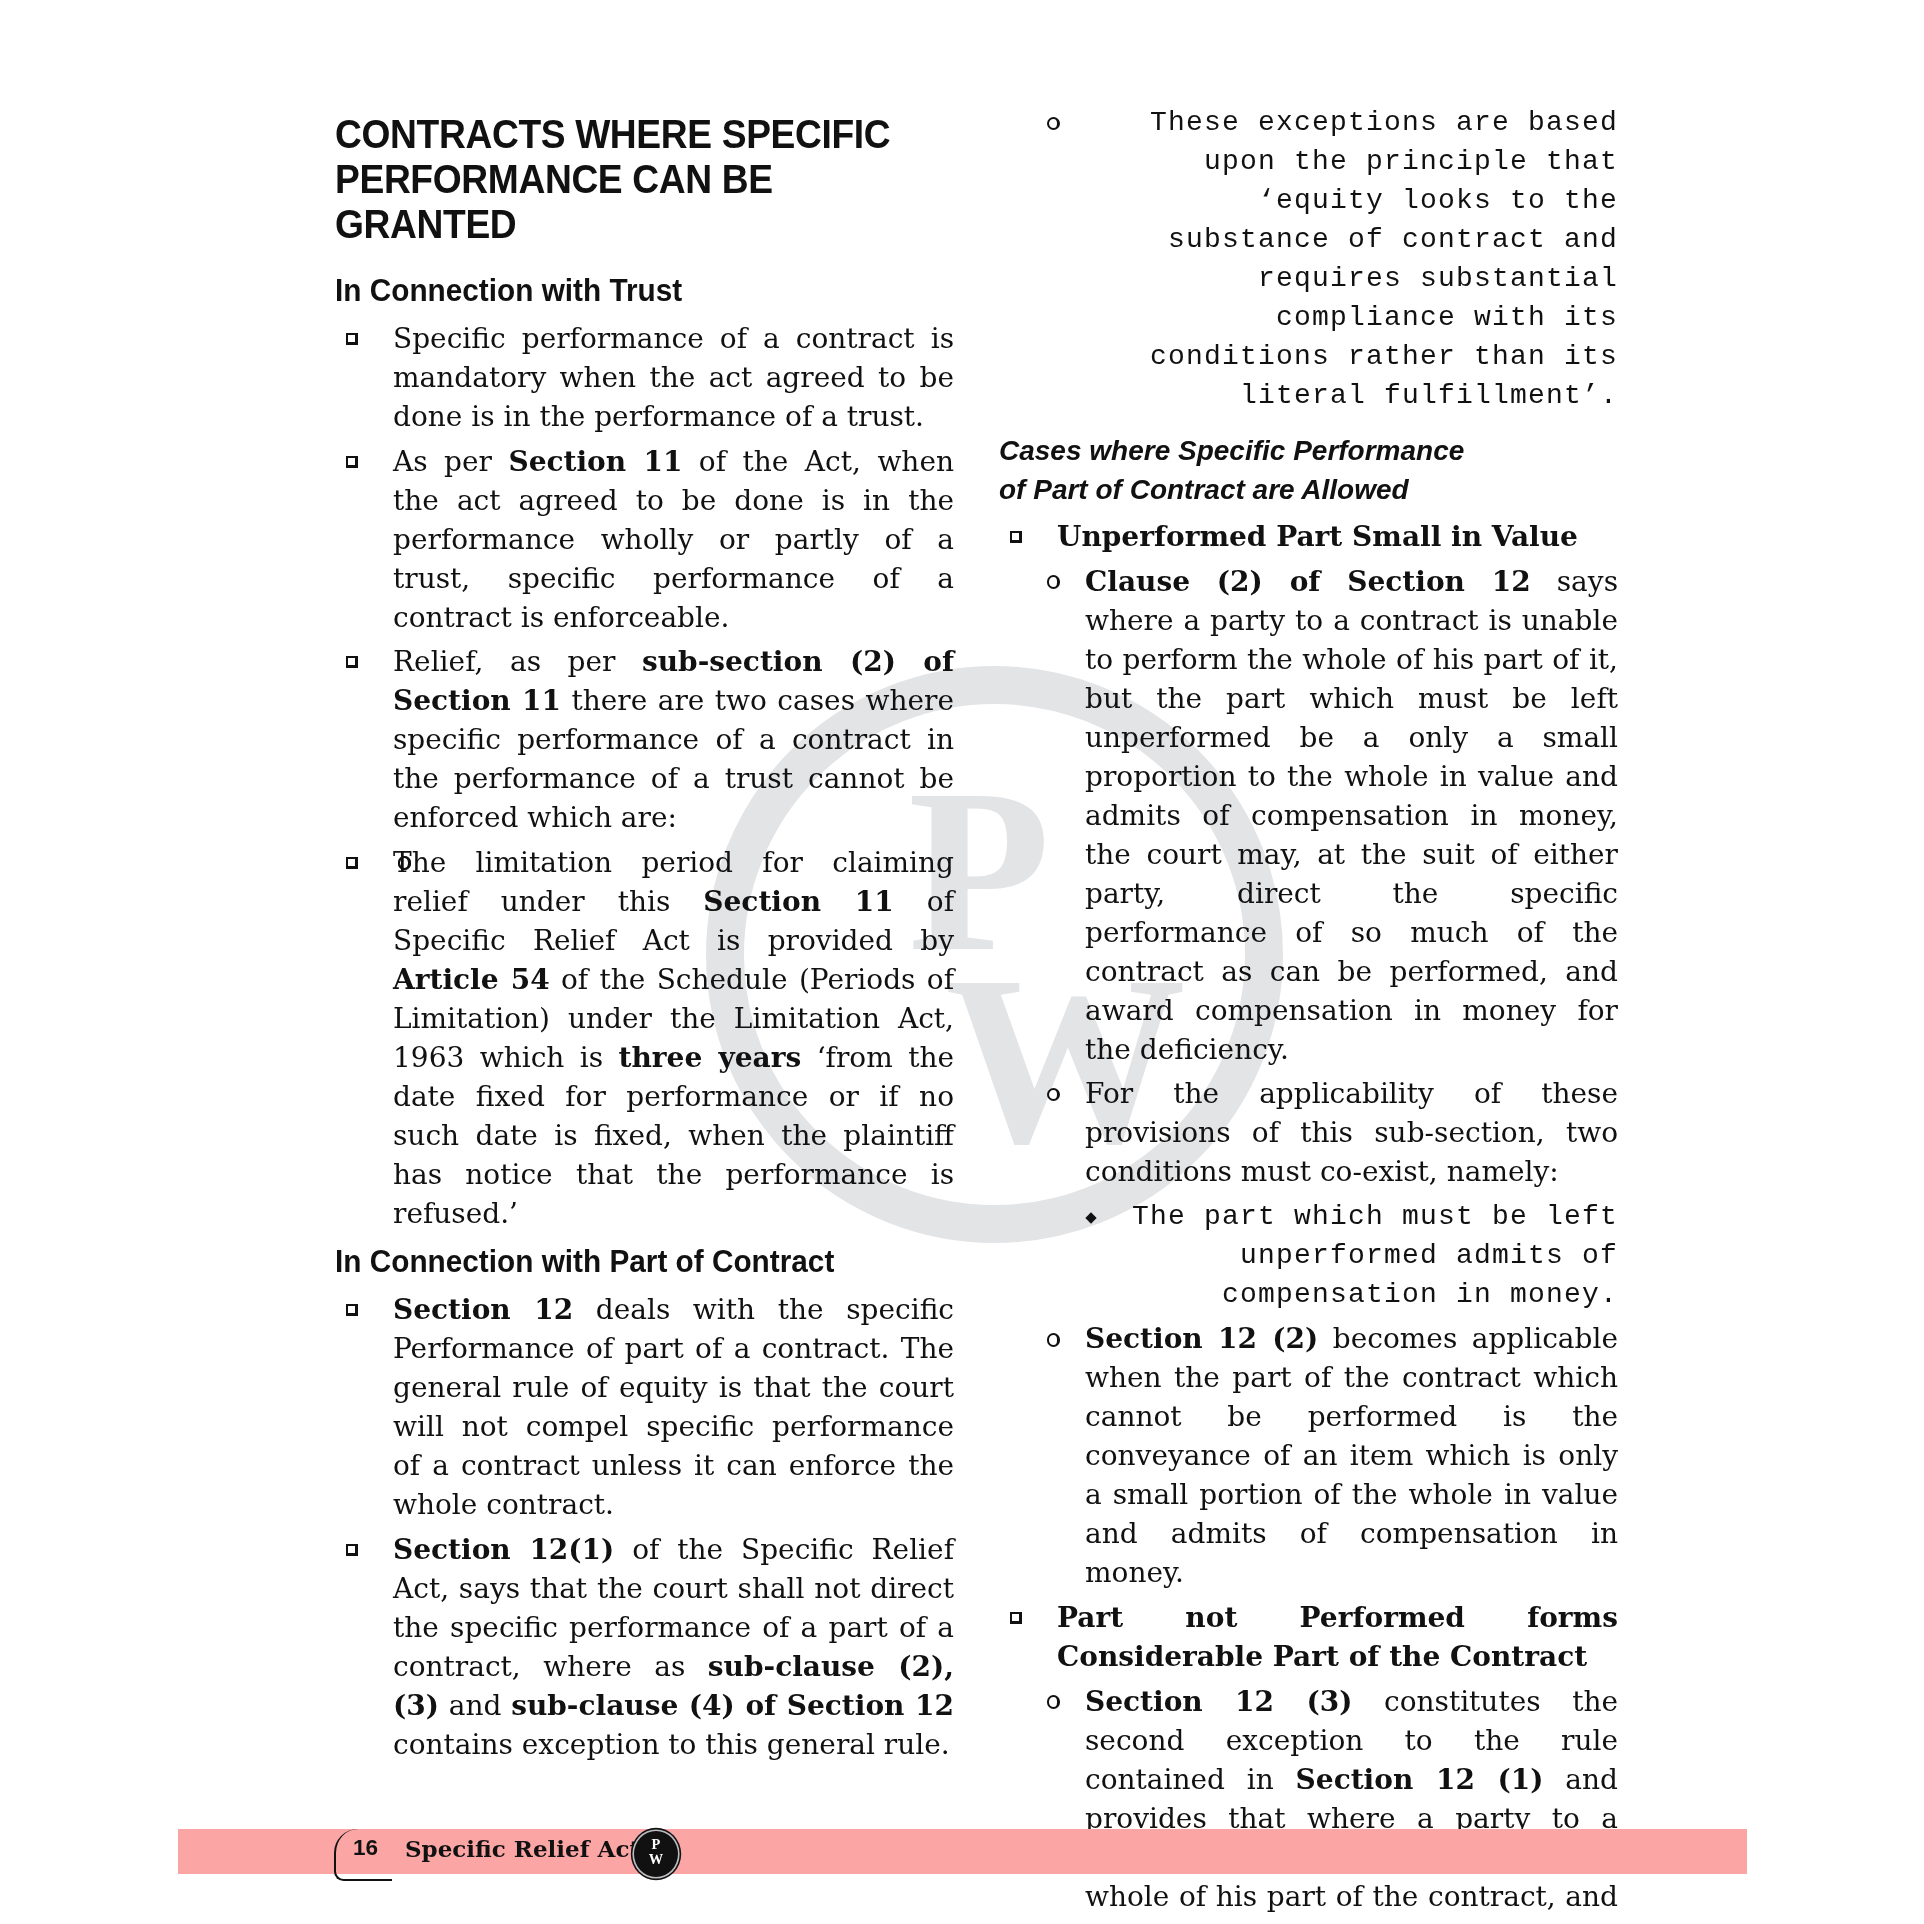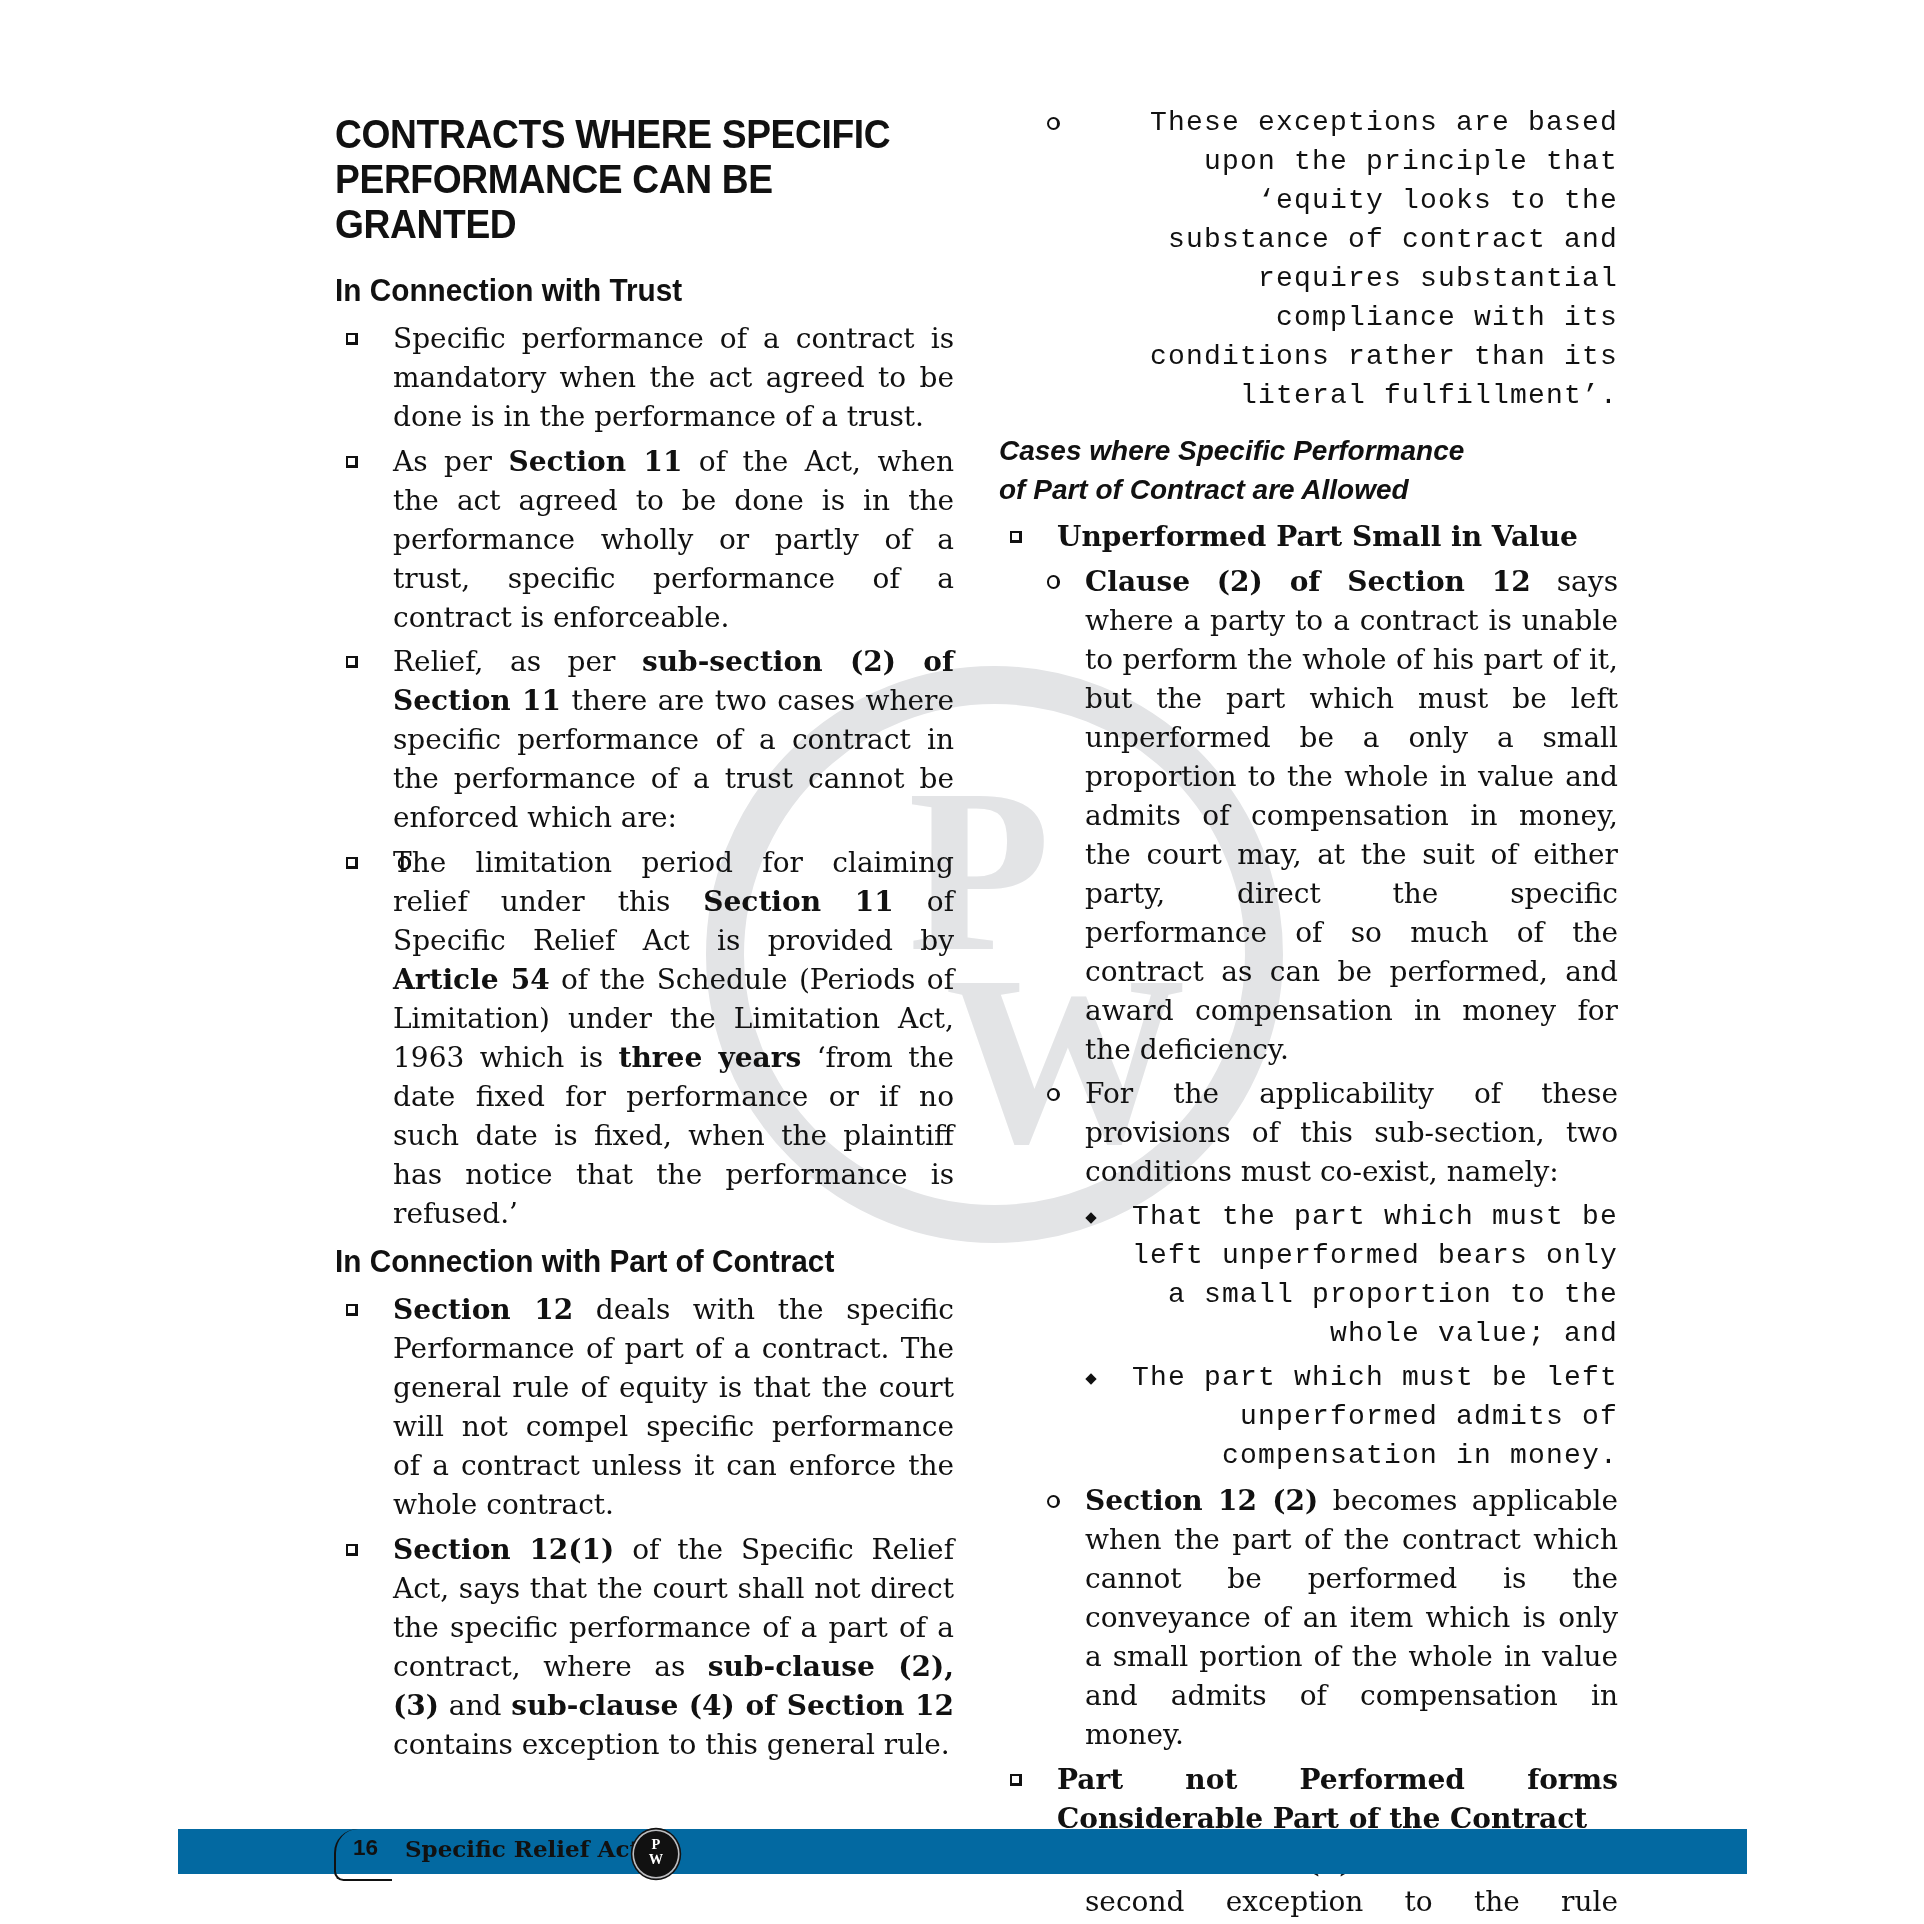--- a/index.html
+++ b/index.html
@@ -21,21 +21,21 @@
   .l2 { padding-left:43px; margin-left:58px; }
   .l3 { padding-left:40px; margin-left:100px; }
   .bullet { position:absolute; left:11.2px; top:0; font-size:19px; font-family:"DejaVu Sans", sans-serif; }
   .l2 .bullet { left:4.8px; font-size:21px; }
   .l3 .bullet { left:3.2px; font-size:17.6px; }
   .sq { display:inline-block; width:12px; height:12px; border:2px solid #111; border-right-width:3.2px; border-bottom-width:3.2px; box-sizing:border-box; margin-top:13.6px; }
   .ci { display:inline-block; width:13.6px; height:13.6px; border:2px solid #111; border-right-width:3.2px; border-radius:50%; box-sizing:border-box; margin-top:13.6px; }
   .di { display:inline-block; width:8px; height:8px; background:#111; transform:rotate(45deg); margin-top:16px; }
   b { font-weight:bold; }
   .spaced { letter-spacing:1.2px; text-align:right;font-family:Liberation Mono, monospace; }
-  .footer { position:absolute; left:178px; top:1829px; width:1569px; height:45px; background:#0369a1; z-index:1; }
+  .footer { position:absolute; left:178px; top:1829px; width:1569px; height:45px; background:#fca5a5; z-index:1; }
   .footer .pg-tab { position:absolute; left:156px; top:0; width:56px; height:50px; border-left:2.4px solid #111; border-bottom:2.4px solid #111; border-radius:24px 0 0 9.6px; }
   .footer .pg-num { position:absolute; left:175px; top:6.4px; font-family:"Liberation Sans", sans-serif; font-weight:bold; font-size:22.5px; }
   .footer .title { position:absolute; left:227px; top:6.4px; font-family:"DejaVu Serif", serif; font-weight:bold; font-size:23px; }
   .footer .logo { position:absolute; left:456px; top:1.6px; width:40px; height:42px; border-radius:50%; background:#111; border:2.4px double #111; box-shadow:0 0 0 1.6px #bcbdc0, 0 0 0 3.2px #111; color:#fff; font-family:"Liberation Serif", serif; font-weight:bold; font-size:14.4px; line-height:14.4px; text-align:center; }
   .footer .logo span { display:block; }
 </style>
 </head>
 <body>
 
 <div class="watermark">
@@ -106,24 +106,20 @@
     <li class="l2" style="margin-left:43px;">
       <span class="bullet"><span class="ci"></span></span>
       <b>Clause (2) of Section 12</b><span> says where a party to a contract is unable to perform the whole of his part of it, but the part which must be left unperformed be a only a small proportion to the whole in value and admits of compensation in money, the court may, at the suit of either party, direct the specific performance of so much of the contract as can be performed, and award compensation in money for the deficiency.</span>
     </li>
     <li class="l2" style="margin-left:43px;">
       <span class="bullet"><span class="ci"></span></span>
       <span>For the applicability of these provisions of this sub-section, two conditions must co-exist, namely:</span>
     </li>
     <li class="l3 spaced" style="margin-left:85px;">
       <span class="bullet"><span class="di"></span></span>
-      <span>That the part which must be left unperformed bears only a small proportion to the whole value; and</span>
-    </li>
-    <li class="l3 spaced" style="margin-left:85px;">
-      <span class="bullet"><span class="di"></span></span>
       <span>The part which must be left unperformed admits of compensation in money.</span>
     </li>
     <li class="l2" style="margin-left:43px;">
       <span class="bullet"><span class="ci"></span></span>
       <b>Section 12 (2)</b><span> becomes applicable when the part of the contract which cannot be performed is the conveyance of an item which is only a small portion of the whole in value and admits of compensation in money.</span>
     </li>
     <li class="l1">
       <span class="bullet"><span class="sq"></span></span>
       <b>Part not Performed forms Considerable Part of the Contract</b>
     </li>

